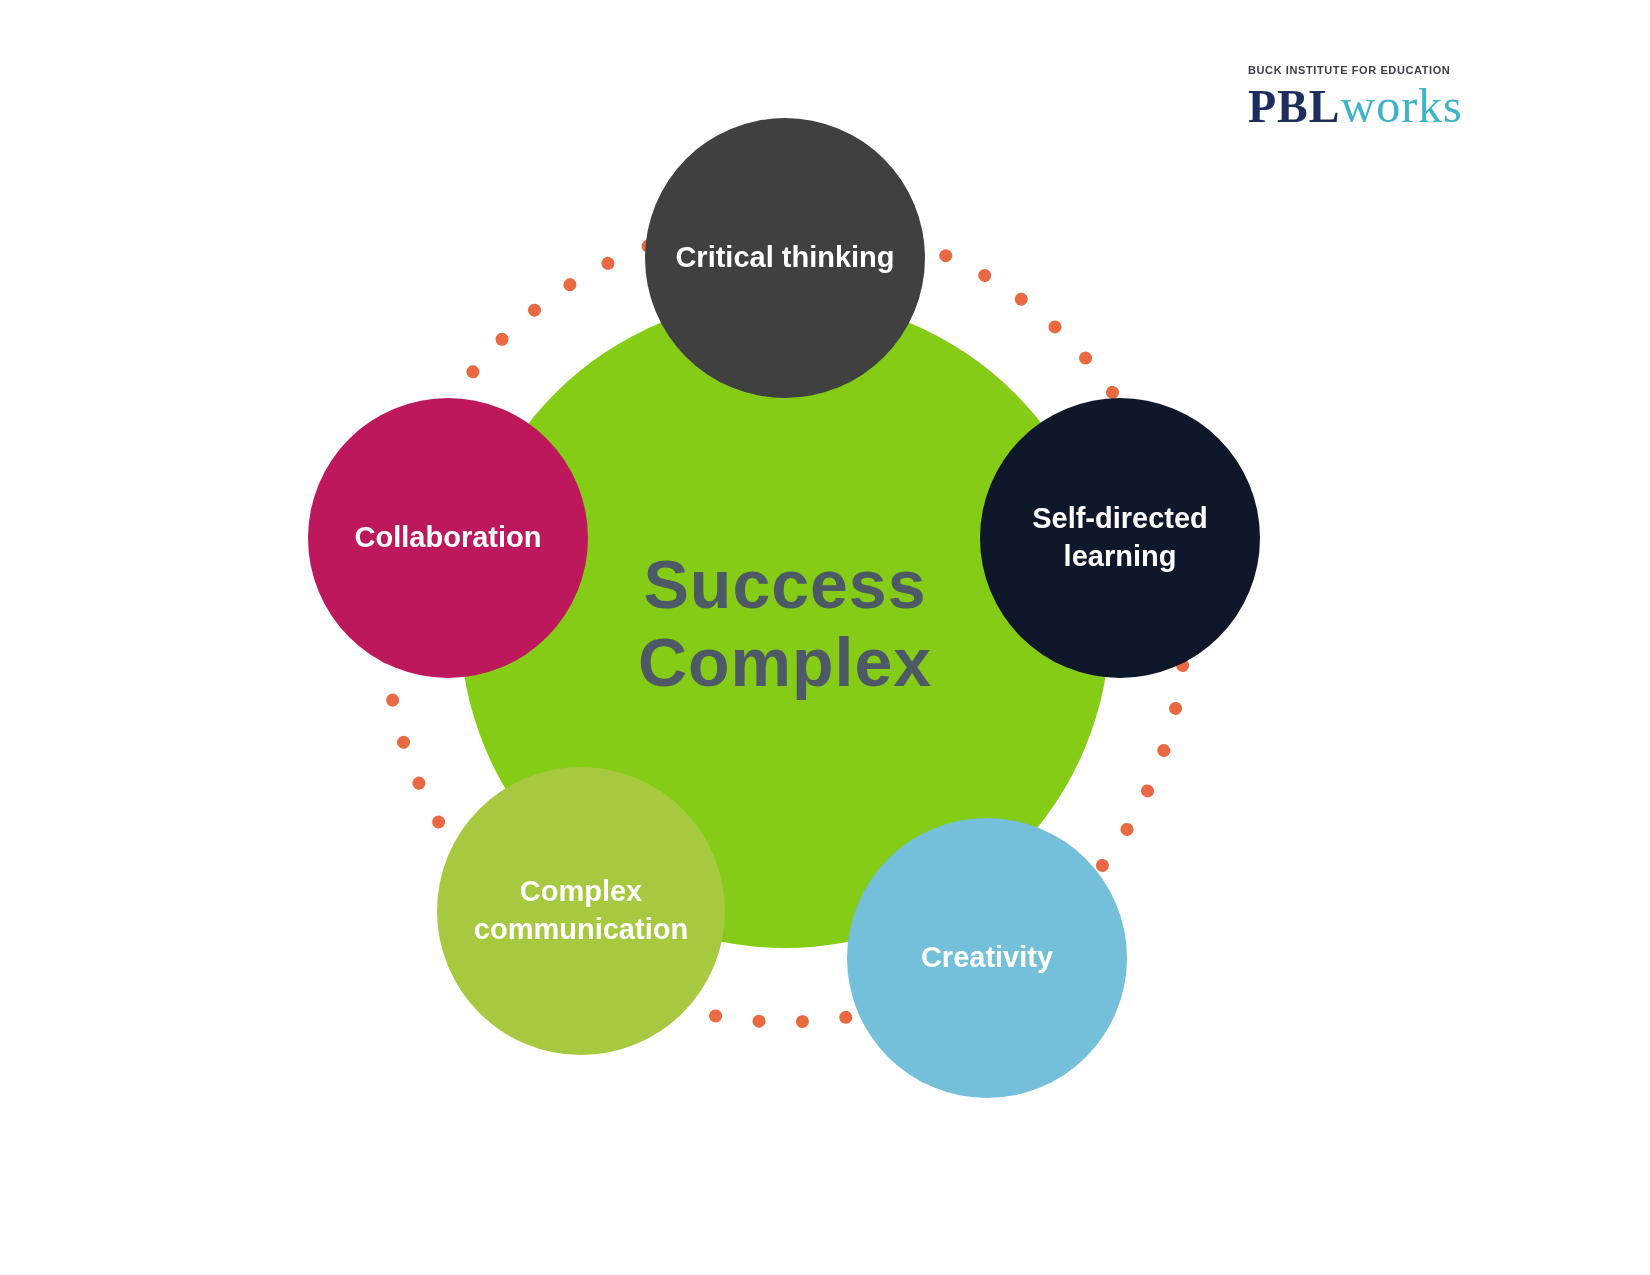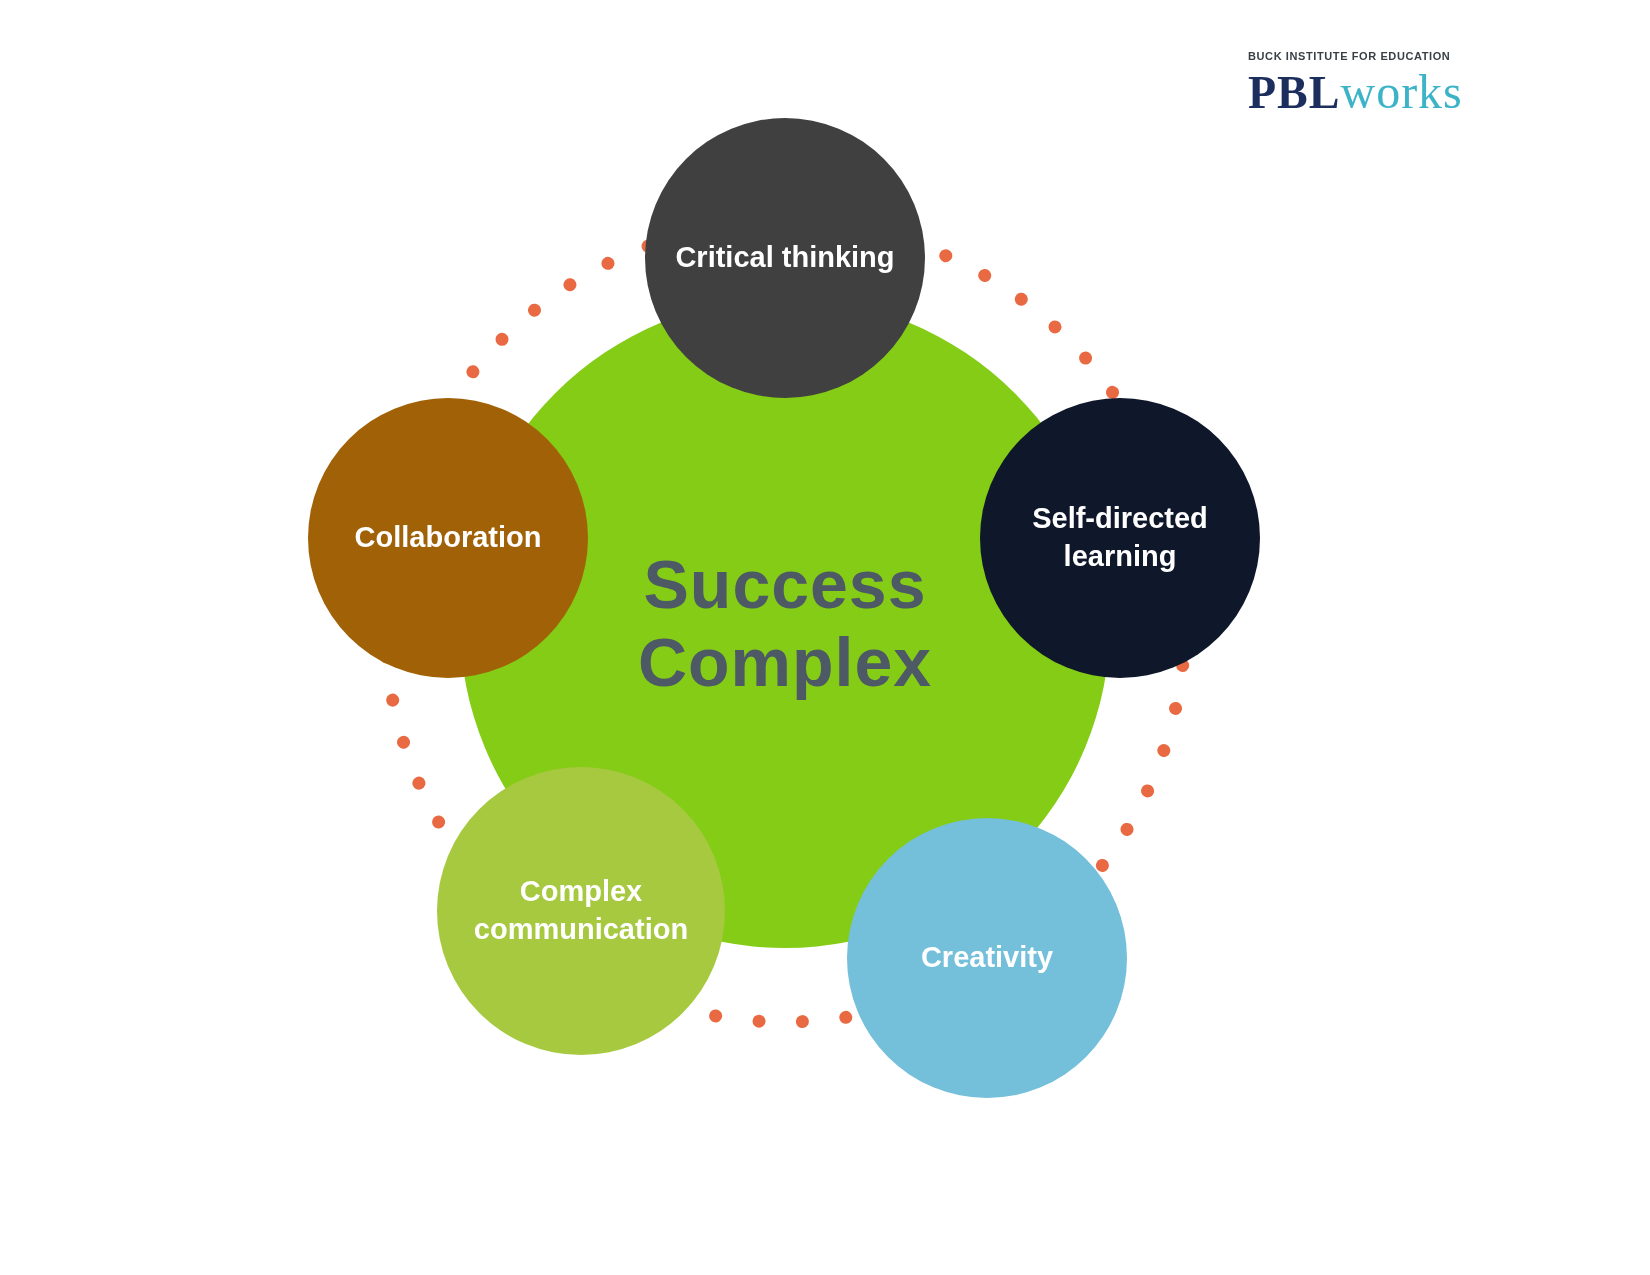--- a/index.html
+++ b/index.html
@@ -51,21 +51,21 @@
   }
   .node-critical{left:645px;top:118px;}
   .node-selfdirected{left:980px;top:398px;}
   .node-creativity{left:847px;top:818px;}
   .node-complex{left:437px;top:767px;width:288px;height:288px;}
   .node-collaboration{left:308px;top:398px;}
 
   
   .logo{
     position:absolute;
-    left:1248px;top:50px;
+    left:1248px;top:64px;
     width:280px;
     z-index:3;
   }
   .logo-tagline{
     font-size:11px;
     font-weight:bold;
     letter-spacing:0.6px;
     color:#3a3f46;
     margin-bottom:2px;
   }
@@ -110,21 +110,21 @@
   </div>
 
   <div class="node node-creativity" style="background: rgb(116, 191, 217);">
     <div class="label">Creativity</div>
   </div>
 
   <div class="node node-complex" style="background: rgb(166, 201, 64);">
     <div class="label">Complex communication</div>
   </div>
 
-  <div class="node node-collaboration" style="background: #a16207;">
+  <div class="node node-collaboration" style="background: #be185d;">
     <div class="label">Collaboration</div>
   </div>
 
   <div class="logo">
     <div class="logo-tagline">BUCK INSTITUTE FOR EDUCATION</div>
     <div class="logo-brand">
       <span class="logo-pbl" style="color: rgb(27, 46, 94); font-family: Liberation Serif, serif;">PBL</span>
         <span class="logo-works" style="color: rgb(61, 179, 200); font-family: Liberation Serif, serif;">works</span>
     </div>
   </div>

